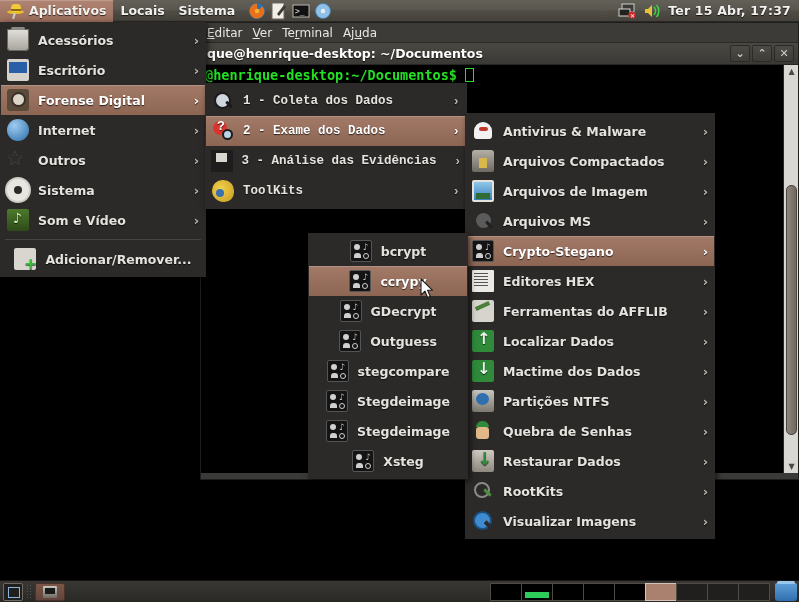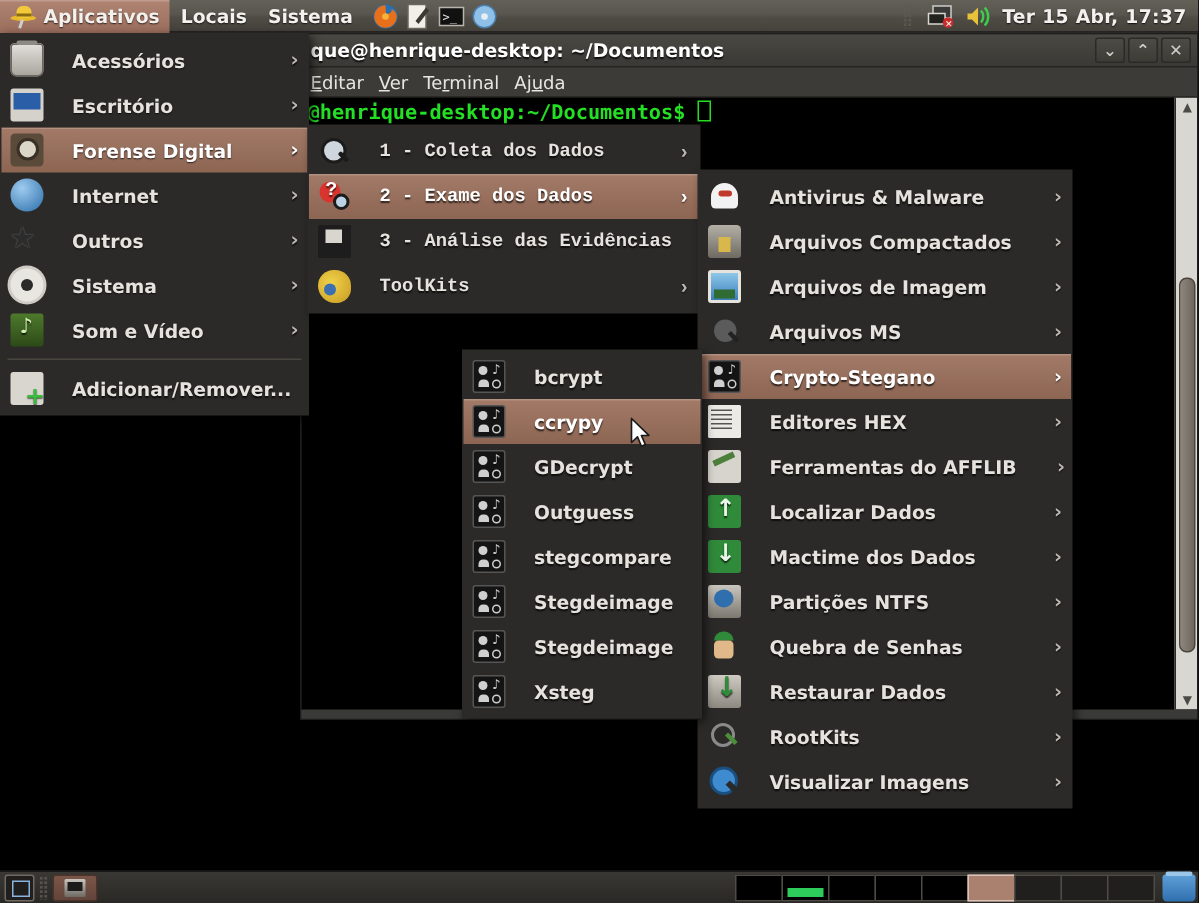--- a/index.html
+++ b/index.html
@@ -127,24 +127,25 @@
     background:#2b2a28;
     border:1px solid #16161500;
     box-shadow:2px 2px 6px rgba(0,0,0,.6);
     padding:2px 0;
   }
   .menu.m1{ left:0; top:22px; width:206px;}
   .menu.m2{ left:205px; top:83px; width:262px;font-family:Liberation Mono, monospace;}
   .menu.m3{ left:465px; top:113px; width:250px;}
   .menu.m4{ left:308px; top:233px; width:160px;}
   .mi{
-    height:30px; display:flex; align-items:center; gap:19px;
+    height:30px; display:flex; align-items:center; gap:9px;
     padding:0 6px; color:#e6e3de; font-size:12.5px; font-weight:bold;
     position:relative; white-space:nowrap;
     text-shadow:0 1px 1px rgba(0,0,0,.7);
+    justify-content:center;
   }
   .menu.m4 .mi{ height:30px;}
   .mi.sel{
     background:linear-gradient(to bottom,#a37a68,#8d6553);
     color:#ffffff;
     box-shadow:inset 0 1px 0 rgba(255,255,255,.18);
   }
   .mi .arw{ margin-left:auto; color:#bdb8b1; font-size:13px; font-weight:bold; padding-left:8px;}
   .mi.sel .arw{ color:#fff;}
   .msep{ height:1px; background:#48463f; margin:4px 4px;}
@@ -259,34 +260,34 @@
     <div class="wp-lens-in"></div>
     <div class="wp-f1"></div>
     <div class="wp-f3"></div>
     <div class="wp-f2"></div>
     <div class="wp-f4"></div>
     <div class="wp-f5"></div>
   </div>
 </div>
 
 <div id="term-win">
+  <div id="term-menu">
+    <span><u>E</u>ditar</span>
+    <span><u>V</u>er</span>
+    <span>Te<u>r</u>minal</span>
+    <span>Aj<u>u</u>da</span>
+  </div>
+
   <div id="term-title">
     <span class="t-text">que@henrique-desktop: ~/Documentos</span>
     <div class="wbtns">
       <div class="wbtn">⌄</div>
       <div class="wbtn">⌃</div>
       <div class="wbtn">✕</div>
     </div>
-  </div>
-
-  <div id="term-menu">
-    <span><u>E</u>ditar</span>
-    <span><u>V</u>er</span>
-    <span>Te<u>r</u>minal</span>
-    <span>Aj<u>u</u>da</span>
   </div>
 
   <div id="term-body">
     <div id="term-text"><span>@henrique-desktop:~/Documentos$ </span><span class="cursor"></span></div>
     <div id="term-scroll">
       <div class="arrow up">▲</div>
       <div class="thumb"></div>
       <div class="arrow dn">▼</div>
     </div>
   </div>

